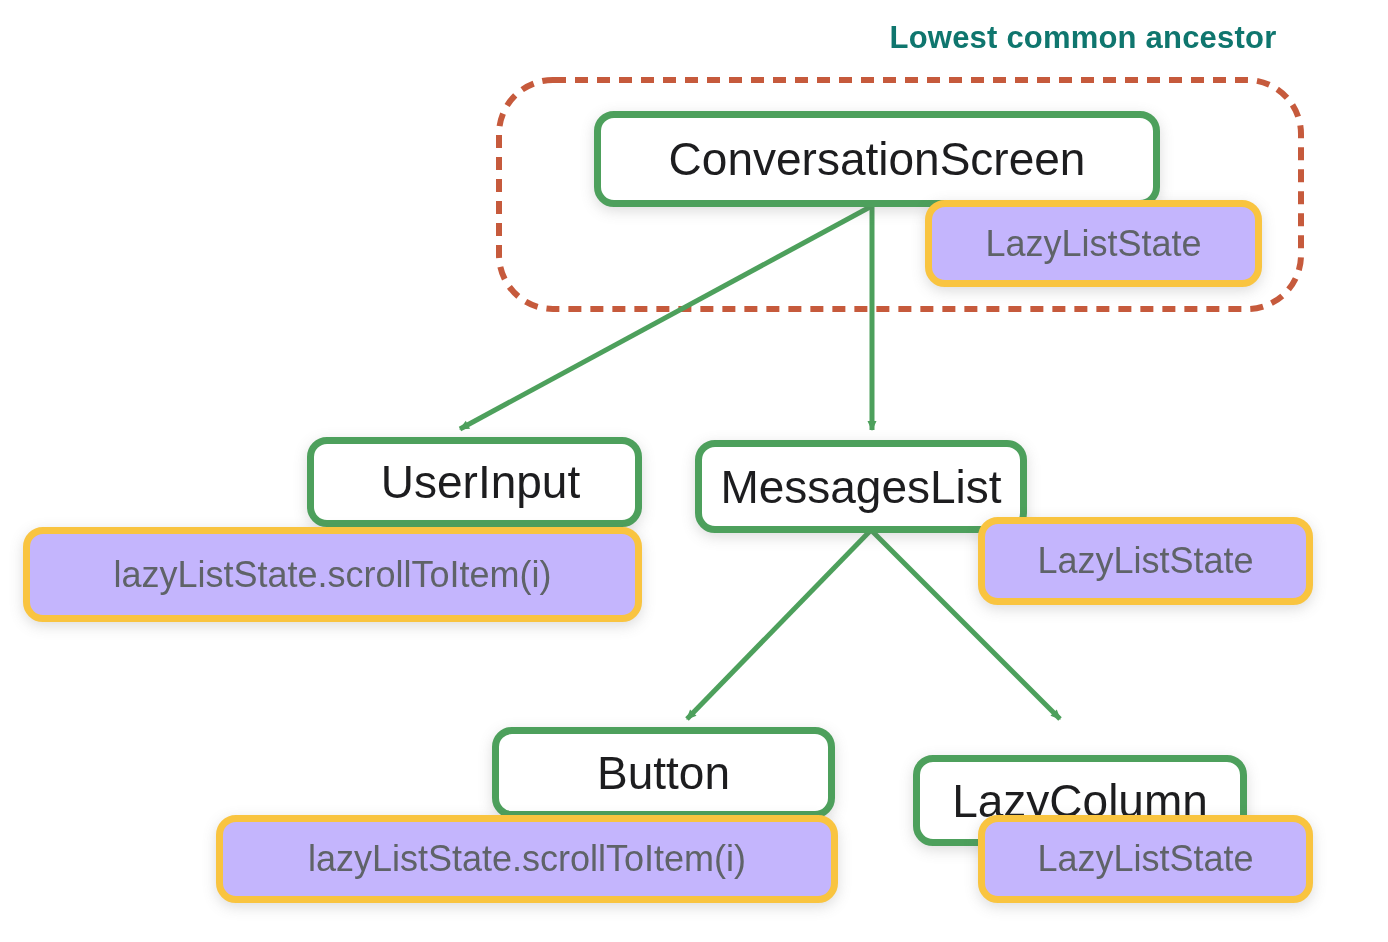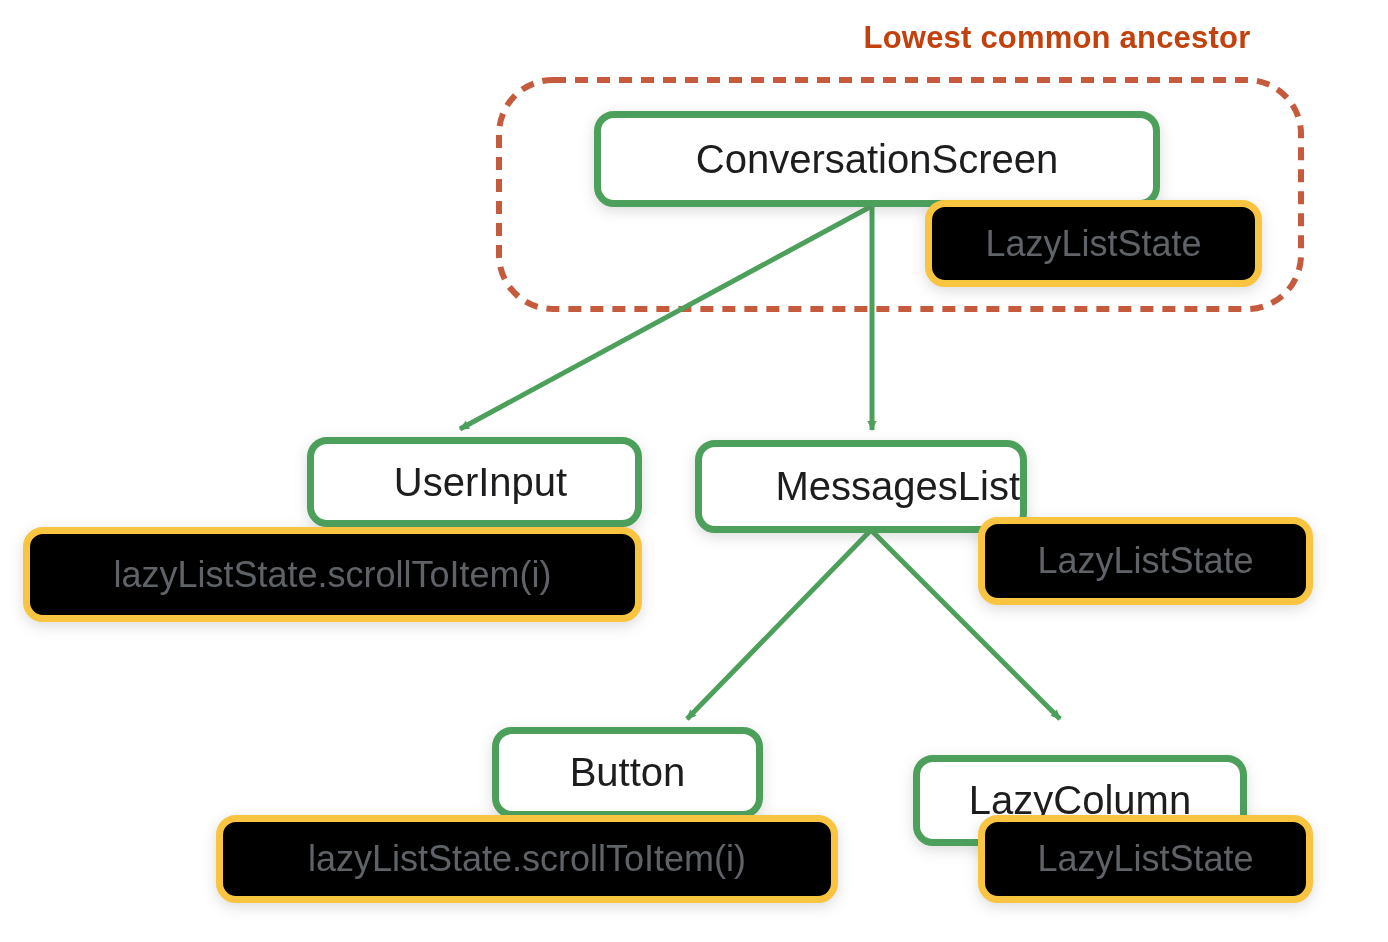--- a/index.html
+++ b/index.html
@@ -11,69 +11,69 @@
     overflow: hidden;
     font-family: "Liberation Sans", sans-serif;
   }
   .layer-svg {
     position: absolute;
     left: 0; top: 0;
     z-index: 1;
   }
   .annotation {
     position: absolute;
-    left: 832px;
+    left: 858px;
     top: 20px;
     width: 450px;
     font-size: 31px;
     font-weight: 700;
-    color: #c2410c;
+    color: #0f766e;
     text-align: center;
     letter-spacing: 0.2px;
     z-index: 2;
     white-space: nowrap;
   }
   .gnode {
     position: absolute;
     box-sizing: border-box;
     background: #ffffff;
     border: 7px solid #4da05c;
     border-radius: 20px;
     display: flex;
     align-items: center;
     justify-content: center;
-    font-size: 40px;
+    font-size: 46px;
     color: #1d1d1f;
     box-shadow: 0 4px 14px rgba(96,96,96,0.22);
     z-index: 2;
     white-space: nowrap;
   }
   .ybadge {
     position: absolute;
     box-sizing: border-box;
-    background: #000000;
+    background: #c4b5fd;
     border: 7px solid #f9c440;
     border-radius: 20px;
     display: flex;
     align-items: center;
     justify-content: center;
     font-size: 36px;
     color: #5f6368;
     box-shadow: 0 4px 14px rgba(96,96,96,0.22);
     z-index: 3;
     white-space: nowrap;
   }
   
   #node-conversationscreen { left: 594px; top: 111px; width: 566px; height: 96px; }
   #badge-conversation-state { left: 925px; top: 200px; width: 337px; height: 87px; }
   #node-userinput { left: 307px; top: 437px; width: 335px; height: 90px; padding-left: 12px; }
   #badge-userinput-call { left: 23px;  top: 527px; width: 619px; height: 95px; }
-  #node-messageslist { left: 695px; top: 440px; width: 332px; height: 93px; justify-content: flex-end; }
+  #node-messageslist { left: 695px; top: 440px; width: 332px; height: 93px; }
   #badge-messages-state { left: 978px; top: 517px; width: 335px; height: 88px; }
-  #node-button { left: 492px; top: 727px; width: 271px; height: 91px; }
+  #node-button { left: 492px; top: 727px; width: 343px; height: 91px; }
   #badge-button-call { left: 216px; top: 815px; width: 622px; height: 88px; }
   #node-lazycolumn { left: 913px; top: 727px; width: 334px; height: 91px; margin-top: 28px; }
   #badge-lazycolumn-state { left: 978px; top: 815px; width: 335px; height: 88px; }
 </style>
 </head>
 <body>
 
 <div class="canvas">
 
   <svg class="layer-svg" width="1388" height="942" viewBox="0 0 1388 942">

